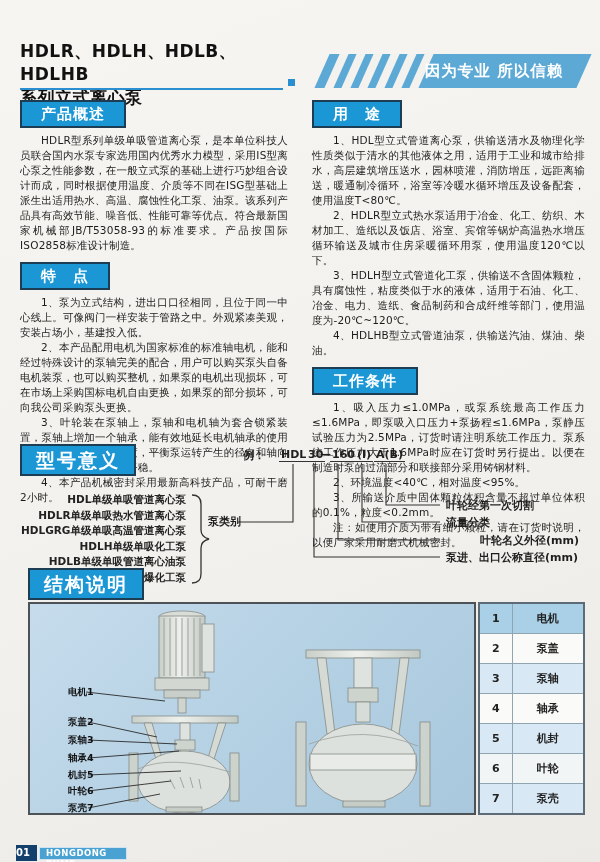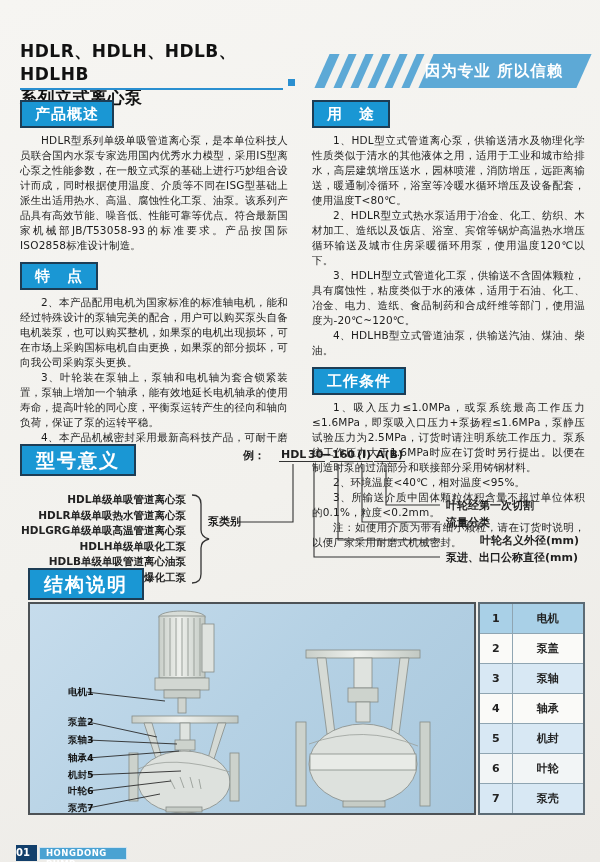--- a/index.html
+++ b/index.html
@@ -15,21 +15,21 @@
     font-size:17px; font-weight:bold; line-height:23px; letter-spacing:0.5px; color:#111; }
   .title-underline { position:absolute; left:20px; top:88px; width:263px; height:2px; background:#2a8fd0; }
   .title-square { position:absolute; left:288px; top:79px; width:7px; height:7px; background:#2a8fd0; }
   .banner { position:absolute; left:322px; top:54px; width:262px; height:34px;
     background:#5da9d6; transform:skewX(-24deg); overflow:hidden; }
   .banner .stripe { position:absolute; top:0; width:9px; height:34px; background:#f3f2ee; }
   .banner-text { position:absolute; left:402px; top:61px; width:184px; text-align:center;
     color:#ffffff; font-size:15.5px; font-weight:bold; letter-spacing:1px; }
   
   .h-small { display:inline-block; background:#1a97d4; color:#fff; font-weight:bold;
-    font-size:15px; line-height:18px; padding:3px 13px; border:2px solid #1d3d55; letter-spacing:1px; }
+    font-size:15px; line-height:18px; padding:3px 19px; border:2px solid #1d3d55; letter-spacing:1px; }
   .h-big { display:inline-block; background:#1a97d4; color:#fff; font-weight:bold;
     font-size:19px; line-height:22px; padding:3px 14px; border:2px solid #1d3d55; letter-spacing:2px; }
   
   .col { position:absolute; top:100px; }
   .col-left  { left:20px;  width:268px; }
   .col-right { left:312px; width:273px; }
   .para { font-size:10.5px; line-height:15px; text-align:justify; text-indent:2em;
     color:#1c1c1c; letter-spacing:0.2px; }
   .gap-s { height:5px; } .gap-m { height:9px; }
   
@@ -83,20 +83,21 @@
   </div>
   <div class="banner-text">因为专业  所以信赖</div>
 
   <div class="col col-left">
     <span class="h-small">产品概述</span>
     <div class="gap-s"></div>
     <p class="para">HDLR型系列单级单吸管道离心泵，是本单位科技人员联合国内水泵专家选用国内优秀水力模型，采用IS型离心泵之性能参数，在一般立式泵的基础上进行巧妙组合设计而成，同时根据使用温度、介质等不同在ISG型基础上派生出适用热水、高温、腐蚀性化工泵、油泵。该系列产品具有高效节能、噪音低、性能可靠等优点。符合最新国家机械部JB/T53058-93的标准要求。产品按国际ISO2858标准设计制造。</p>
     <div class="gap-m"></div>
     <span class="h-small">特　点</span>
     <div class="gap-s"></div>
+    <p class="para">1、泵为立式结构，进出口口径相同，且位于同一中心线上。可像阀门一样安装于管路之中。外观紧凑美观，安装占场小，基建投入低。</p>
     <p class="para">2、本产品配用电机为国家标准的标准轴电机，能和经过特殊设计的泵轴完美的配合，用户可以购买泵头自备电机装泵，也可以购买整机，如果泵的电机出现损坏，可在市场上采购国标电机自由更换，如果泵的部分损坏，可向我公司采购泵头更换。</p>
     <p class="para">3、叶轮装在泵轴上，泵轴和电机轴为套合锁紧装置，泵轴上增加一个轴承，能有效地延长电机轴承的使用寿命，提高叶轮的同心度，平衡泵运转产生的径向和轴向负荷，保证了泵的运转平稳。</p>
     <p class="para">4、本产品机械密封采用最新高科技产品，可耐干磨2小时。</p>
   </div>
 
   <div class="col col-right">
     <span class="h-small">用　途</span>
     <div class="gap-s"></div>
     <p class="para">1、HDL型立式管道离心泵，供输送清水及物理化学性质类似于清水的其他液体之用，适用于工业和城市给排水，高层建筑增压送水，园林喷灌，消防增压，远距离输送，暖通制冷循环，浴室等冷暖水循环增压及设备配套，使用温度T&lt;80℃。</p>
     <p class="para">2、HDLR型立式热水泵适用于冶金、化工、纺织、木材加工、造纸以及饭店、浴室、宾馆等锅炉高温热水增压循环输送及城市住房采暖循环用泵，使用温度120℃以下。</p>

